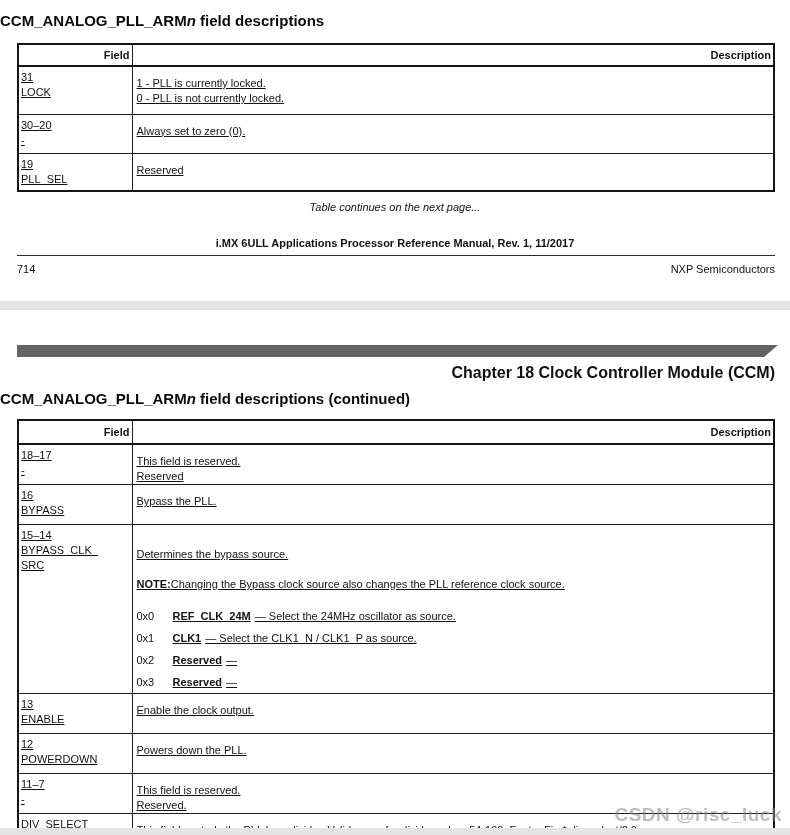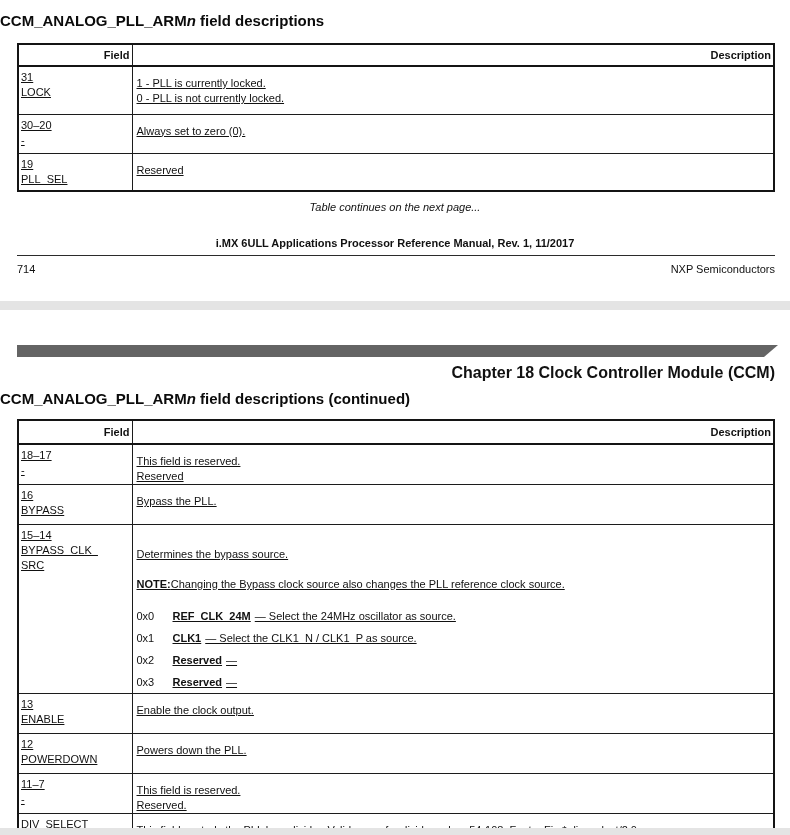--- a/index.html
+++ b/index.html
@@ -218,15 +218,16 @@
         <td class="field">
           <div>DIV_SELECT</div>
         </td>
         <td class="desc">
           <div class="p">This field controls the PLL loop divider. Valid range for divider value: 54-108. Fout = Fin * div_select/2.0.</div>
         </td>
       </tr>
     </tbody>
   </table>
 
+  <div class="watermark">CSDN @risc_luck</div>
 
   <div class="bottom-gap"></div>
 </div>
 
 </body></html>

